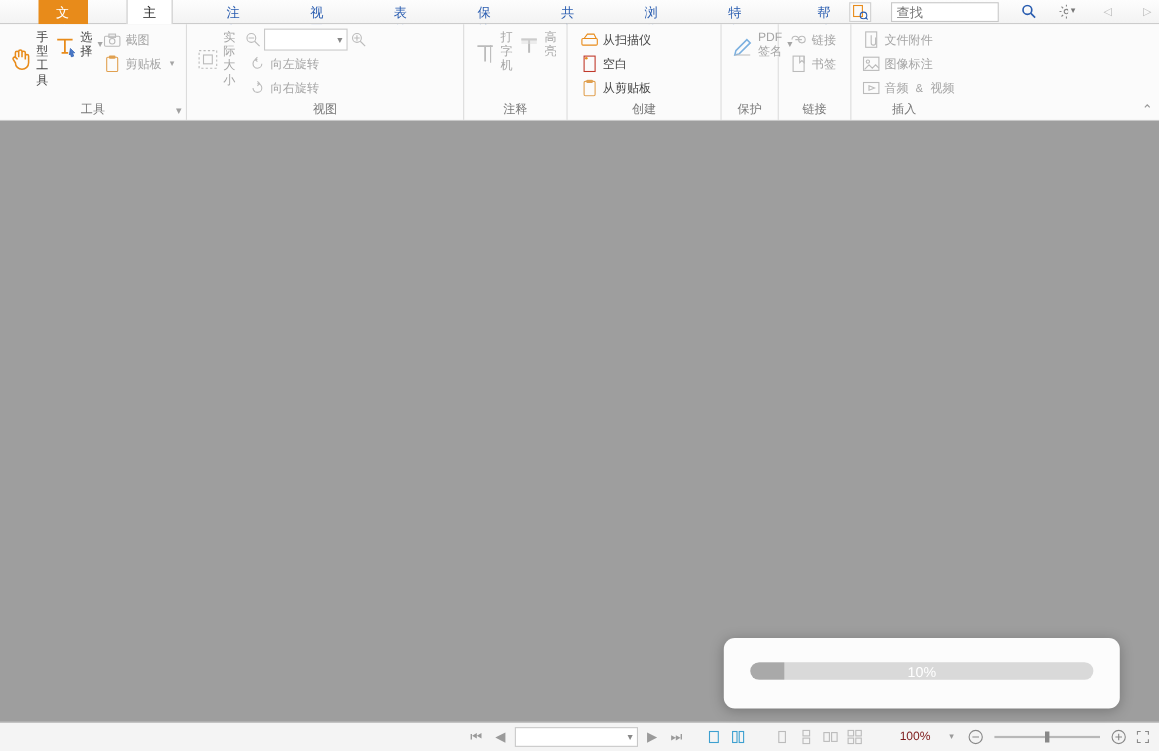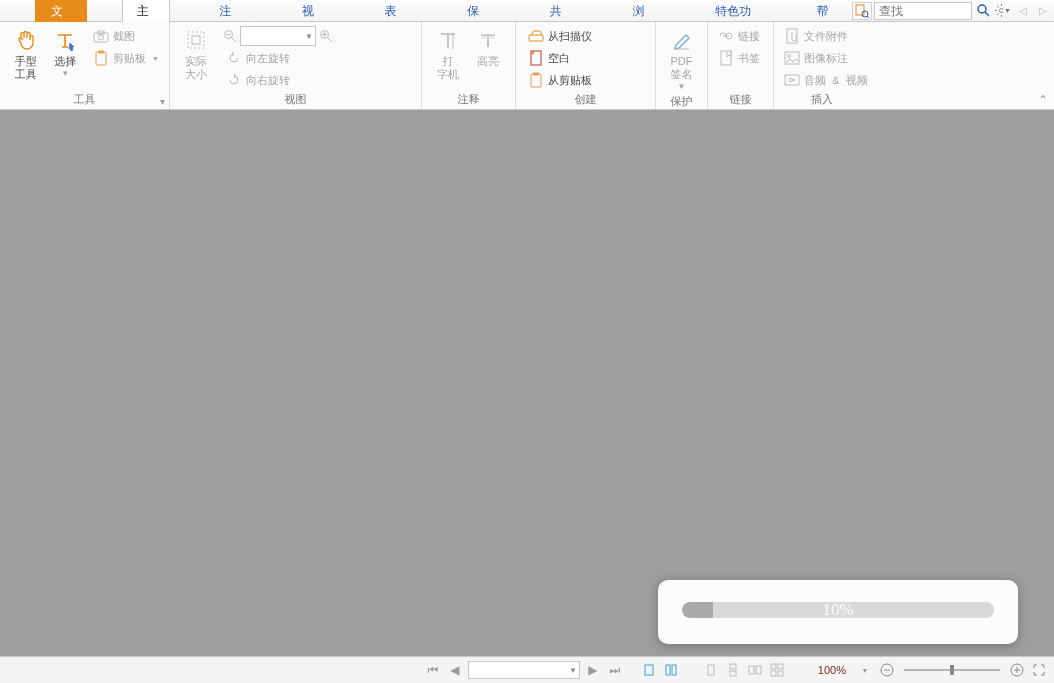--- a/index.html
+++ b/index.html
@@ -39,21 +39,21 @@
   .menu-item.active {
     background: #fff;
     border-left: 1px solid #c8c8c8;
     border-right: 1px solid #c8c8c8;
     color: #222;
   }
   .menubar .spacer { flex: 1; }
   .search-wrap {
     display: flex;
     align-items: center;
-    gap: 2px;
+    gap: 18px;
     padding: 1px 2px;
   }
   .search-icon-btn {
     width: 20px; height: 18px;
     border: 1px solid #d0d0d0;
     background: #fafafa;
     display: flex; align-items: center; justify-content: center;
   }
   .search-input {
     width: 98px;
@@ -98,21 +98,21 @@
     padding-top: 2px;
     position: relative;
   }
   .group-label .launcher {
     position:absolute; right:-2px; bottom:0;
     font-size:10px;color:#a0a0a0;
   }
 
   .big-btn {
     display: flex;
-    flex-direction: column;
+    flex-direction: row;
     align-items: center;
     justify-content: flex-start;
     width: 40px;
     padding: 2px 2px;
     color: #a5a5a5;
     gap: 3px;
     text-align: center;
   }
   .big-btn.enabled { color: #444; }
   .big-btn .ic { width: 24px; height: 24px; display:flex;align-items:center;justify-content:center;}
@@ -172,21 +172,21 @@
   }
   .progress-track{
     width:100%;height:16px;border-radius:8px;background:#d9d9d9;position:relative;overflow:hidden;
   }
   .progress-fill{
     position:absolute;left:0;top:0;height:100%;background:#a9a9a9;border-radius:8px 0 0 8px;
   }
   .progress-text{
     position:absolute;left:0;top:0;width:100%;height:100%;
     display:flex;align-items:center;justify-content:center;
-    font-size:17px;color:#fff;font-family:Liberation Serif, serif;
+    font-size:13px;color:#fff;
   }
 
   
   .statusbar{
     height:26px;
     background:#f4f4f4;
     display:flex;
     align-items:center;
     padding:0 6px;
     gap:4px;

